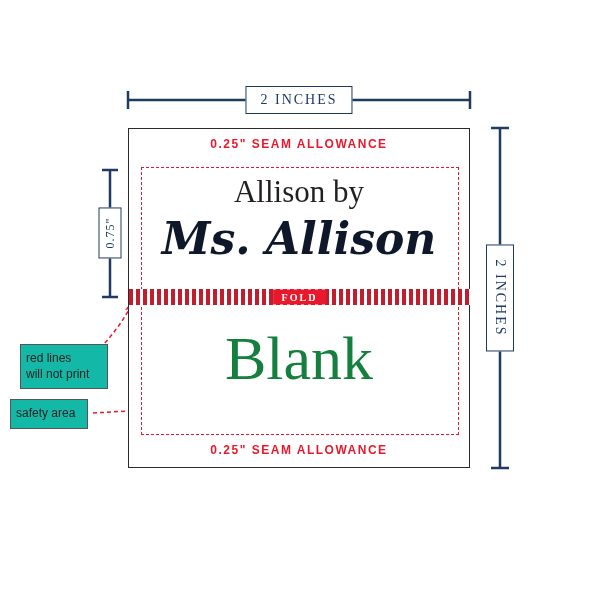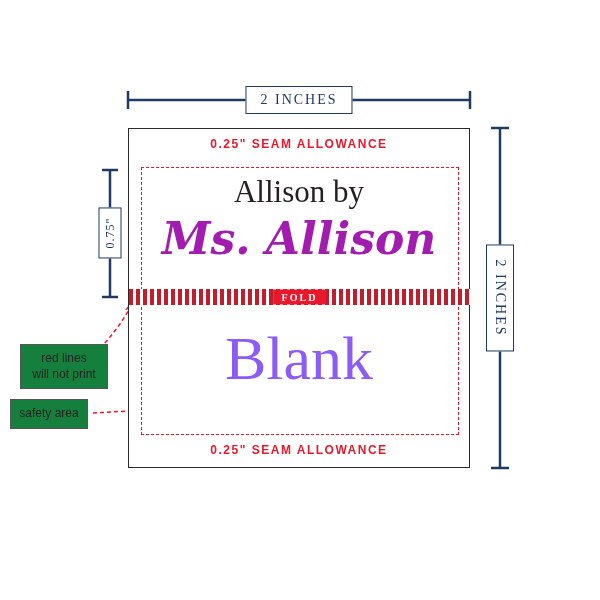--- a/index.html
+++ b/index.html
@@ -36,43 +36,43 @@
   .seam-bottom{top:443px;}
   .safety-rect{
     left:141px;top:167px;width:318px;height:268px;
     border:1.5px dashed #e8192c;box-sizing:border-box;
   }
   .handmade{
     top:174px;color:#231f20;font-family:"Liberation Serif","DejaVu Serif",serif;
     font-size:31px;
   }
   .script-name{
-    top:213px;color:#a21caf;
+    top:213px;color:#0f172a;
     font-family:"DejaVu Serif",cursive;font-style:italic;font-weight:bold;
     font-size:44px;
   }
   .fold-band{
     left:129px;top:289px;width:341px;height:16px;
     background:repeating-linear-gradient(90deg,#c21d2c 0px,#c21d2c 4px,#ffffff 4px,#ffffff 7px);
   }
   .fold-badge{
     position:absolute;left:50%;top:50%;transform:translate(-50%,-50%);
     background:#e8192c;color:#ffffff;font-size:10px;font-weight:bold;
     letter-spacing:2px;padding:2px 9px;
     font-family:Liberation Serif, serif;
   }
   .blank-text{
-    top:323px;color:#8b5cf6;font-family:"Liberation Serif","DejaVu Serif",serif;
+    top:323px;color:#15803d;font-family:"Liberation Serif","DejaVu Serif",serif;
     font-size:62px;
   }
 
   
   .callout{
-    background:#15803d;border:1px solid #555555;color:#222222;
-    font-size:12px;line-height:1.3;text-align:center;
+    background:#14b8a6;border:1px solid #555555;color:#222222;
+    font-size:12px;line-height:1.3;
     padding:6px 5px;box-sizing:border-box;white-space:pre-line;
   }
   .callout-red-lines{left:20px;top:344px;width:88px;}
   .callout-safety{left:10px;top:399px;width:78px;}
 
   
   .caption{
     left:140px;top:563px;width:460px;text-align:center;
     color:#58595b;font-size:17px;font-weight:bold;letter-spacing:0.3px;
   }

